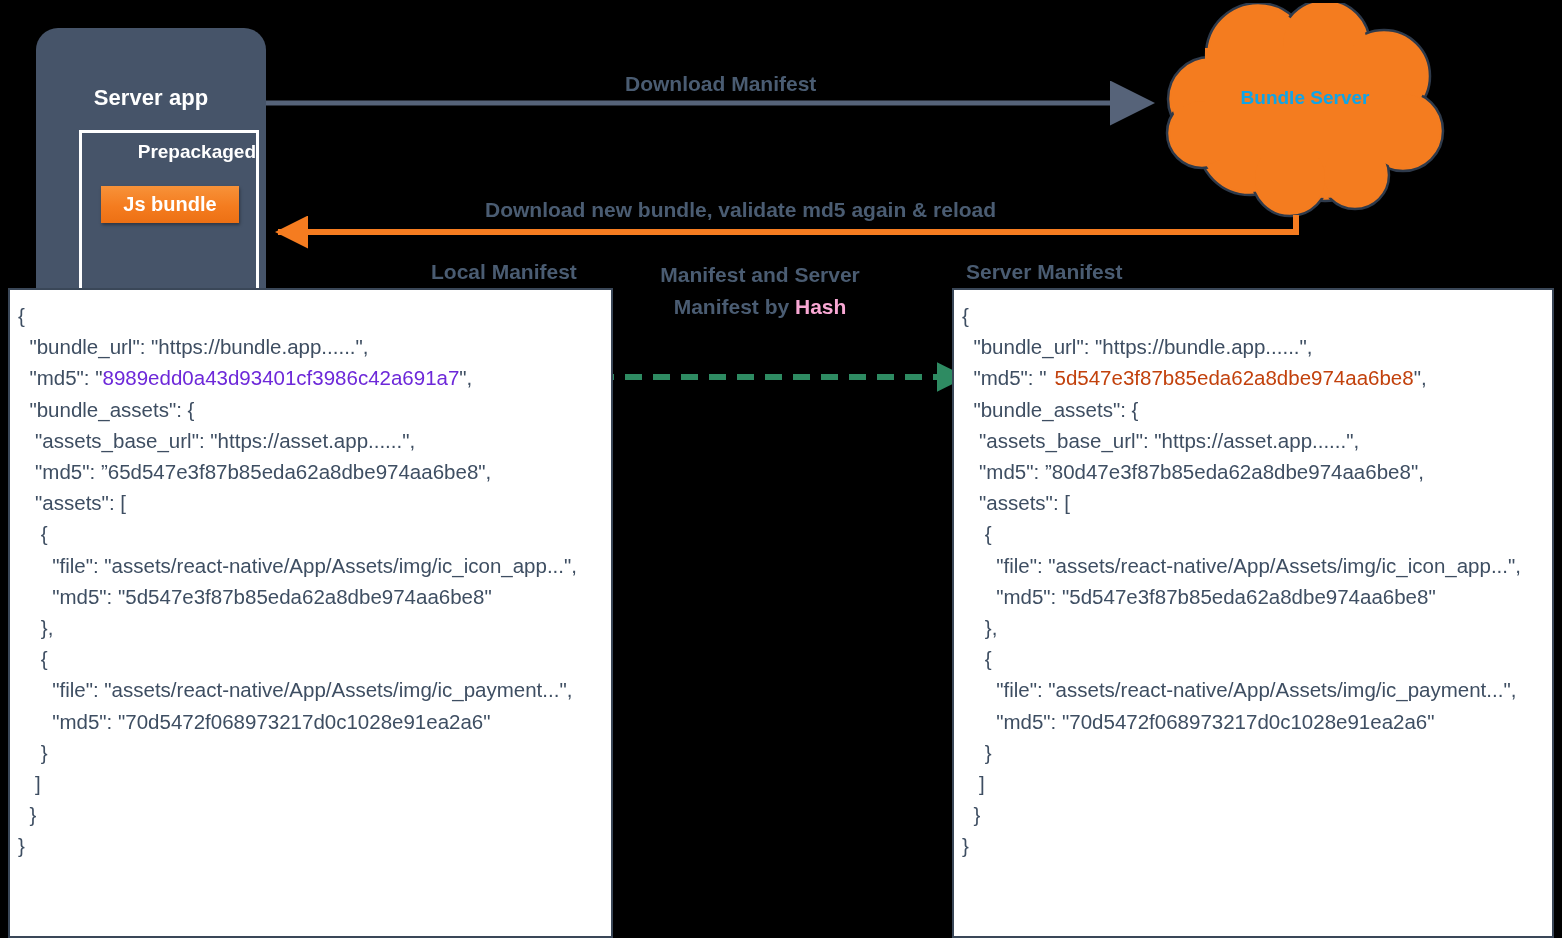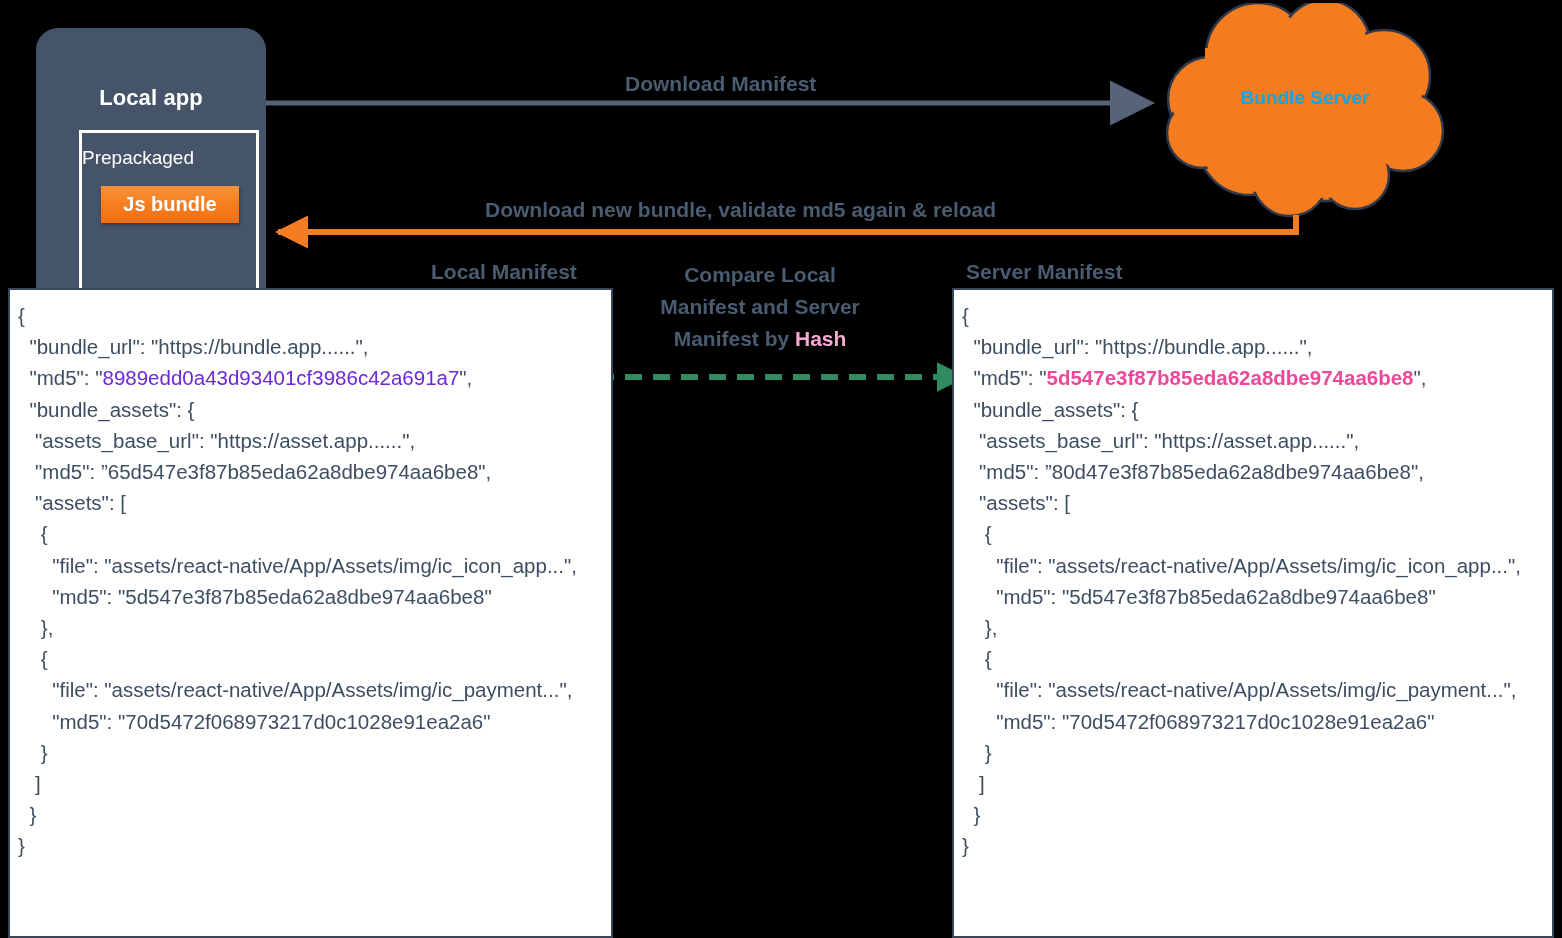--- a/index.html
+++ b/index.html
@@ -45,26 +45,26 @@
     top: 102px;
     width: 180px;
     height: 195px;
     border: 3px solid #ffffff;
     border-bottom: none;
     box-sizing: border-box;
   }
   .prepack-title {
     position: absolute;
     left: 0;
-    top: 14px;
+    top: 8px;
     width: 174px;
-    text-align: left;
+    text-align: right;
     color: #ffffff;
     font-size: 19px;
-    font-weight: normal;
+    font-weight: bold;
   }
   .chip {
     position: absolute;
     left: 19px;
     width: 138px;
     height: 37px;
     background: linear-gradient(180deg, #F79239 0%, #F47C1F 55%, #ED7014 100%);
     color: #ffffff;
     font-size: 20px;
     font-weight: bold;
@@ -153,29 +153,29 @@
 
   .code {
     color: #3E4E62;
     font-family: "Liberation Sans", sans-serif;
     font-size: 20.5px;
     line-height: 31.2px;
     white-space: pre-wrap;
     word-break: break-word;
   }
   .code .md5-red   { color: #6d28d9; font-weight: normal; }
-  .code .md5-green { color: #ec4899; font-weight: bold; }
+  .code .md5-green { color: #c2410c; font-weight: normal; margin-left: 8px; }
 </style>
 </head>
 <body>
 
 <div id="stage">
 
   <div class="phone">
-    <div class="phone-title">Local app</div>
+    <div class="phone-title">Server app</div>
     <div class="prepack-box">
       <div class="prepack-title">Prepackaged</div>
       <div class="chip chip-js">Js bundle</div>
     </div>
   </div>
 
   <svg class="cloud" viewBox="0 0 310 220">
     <g fill="#F47C1F" stroke="#2E3A4B" stroke-width="2.5">
       <circle cx="108" cy="52" r="52"></circle>
       <circle cx="175" cy="42" r="45"></circle>
@@ -226,21 +226,20 @@
 
     <path d="M569,377 L963,377" stroke="#2E8B62" stroke-width="6" stroke-dasharray="17 11" fill="none" marker-start="url(#ah-green-s)" marker-end="url(#ah-green-e)"></path>
   </svg>
 
   <div class="arrow-label lbl-request">Download Manifest</div>
   <div class="arrow-label lbl-download">Download new bundle, validate md5 again &amp; reload</div>
 
   <div class="caption cap-local">Local Manifest</div>
   <div class="caption cap-server">Server Manifest</div>
   <div class="cap-compare">
-    <div>Compare Local</div>
     <div>Manifest and Server</div>
     <div><span>Manifest by </span><span class="hash">Hash</span></div>
   </div>
 
   <div class="panel panel-left">
     <div class="code"><span>{</span>
 <span>  "bundle_url": "https://bundle.app......",</span>
 <span>  "md5": "</span><span class="md5-red">8989edd0a43d93401cf3986c42a691a7</span><span>",</span>
 <span>  "bundle_assets": {</span>
 <span>   "assets_base_url": "https://asset.app......",</span>

